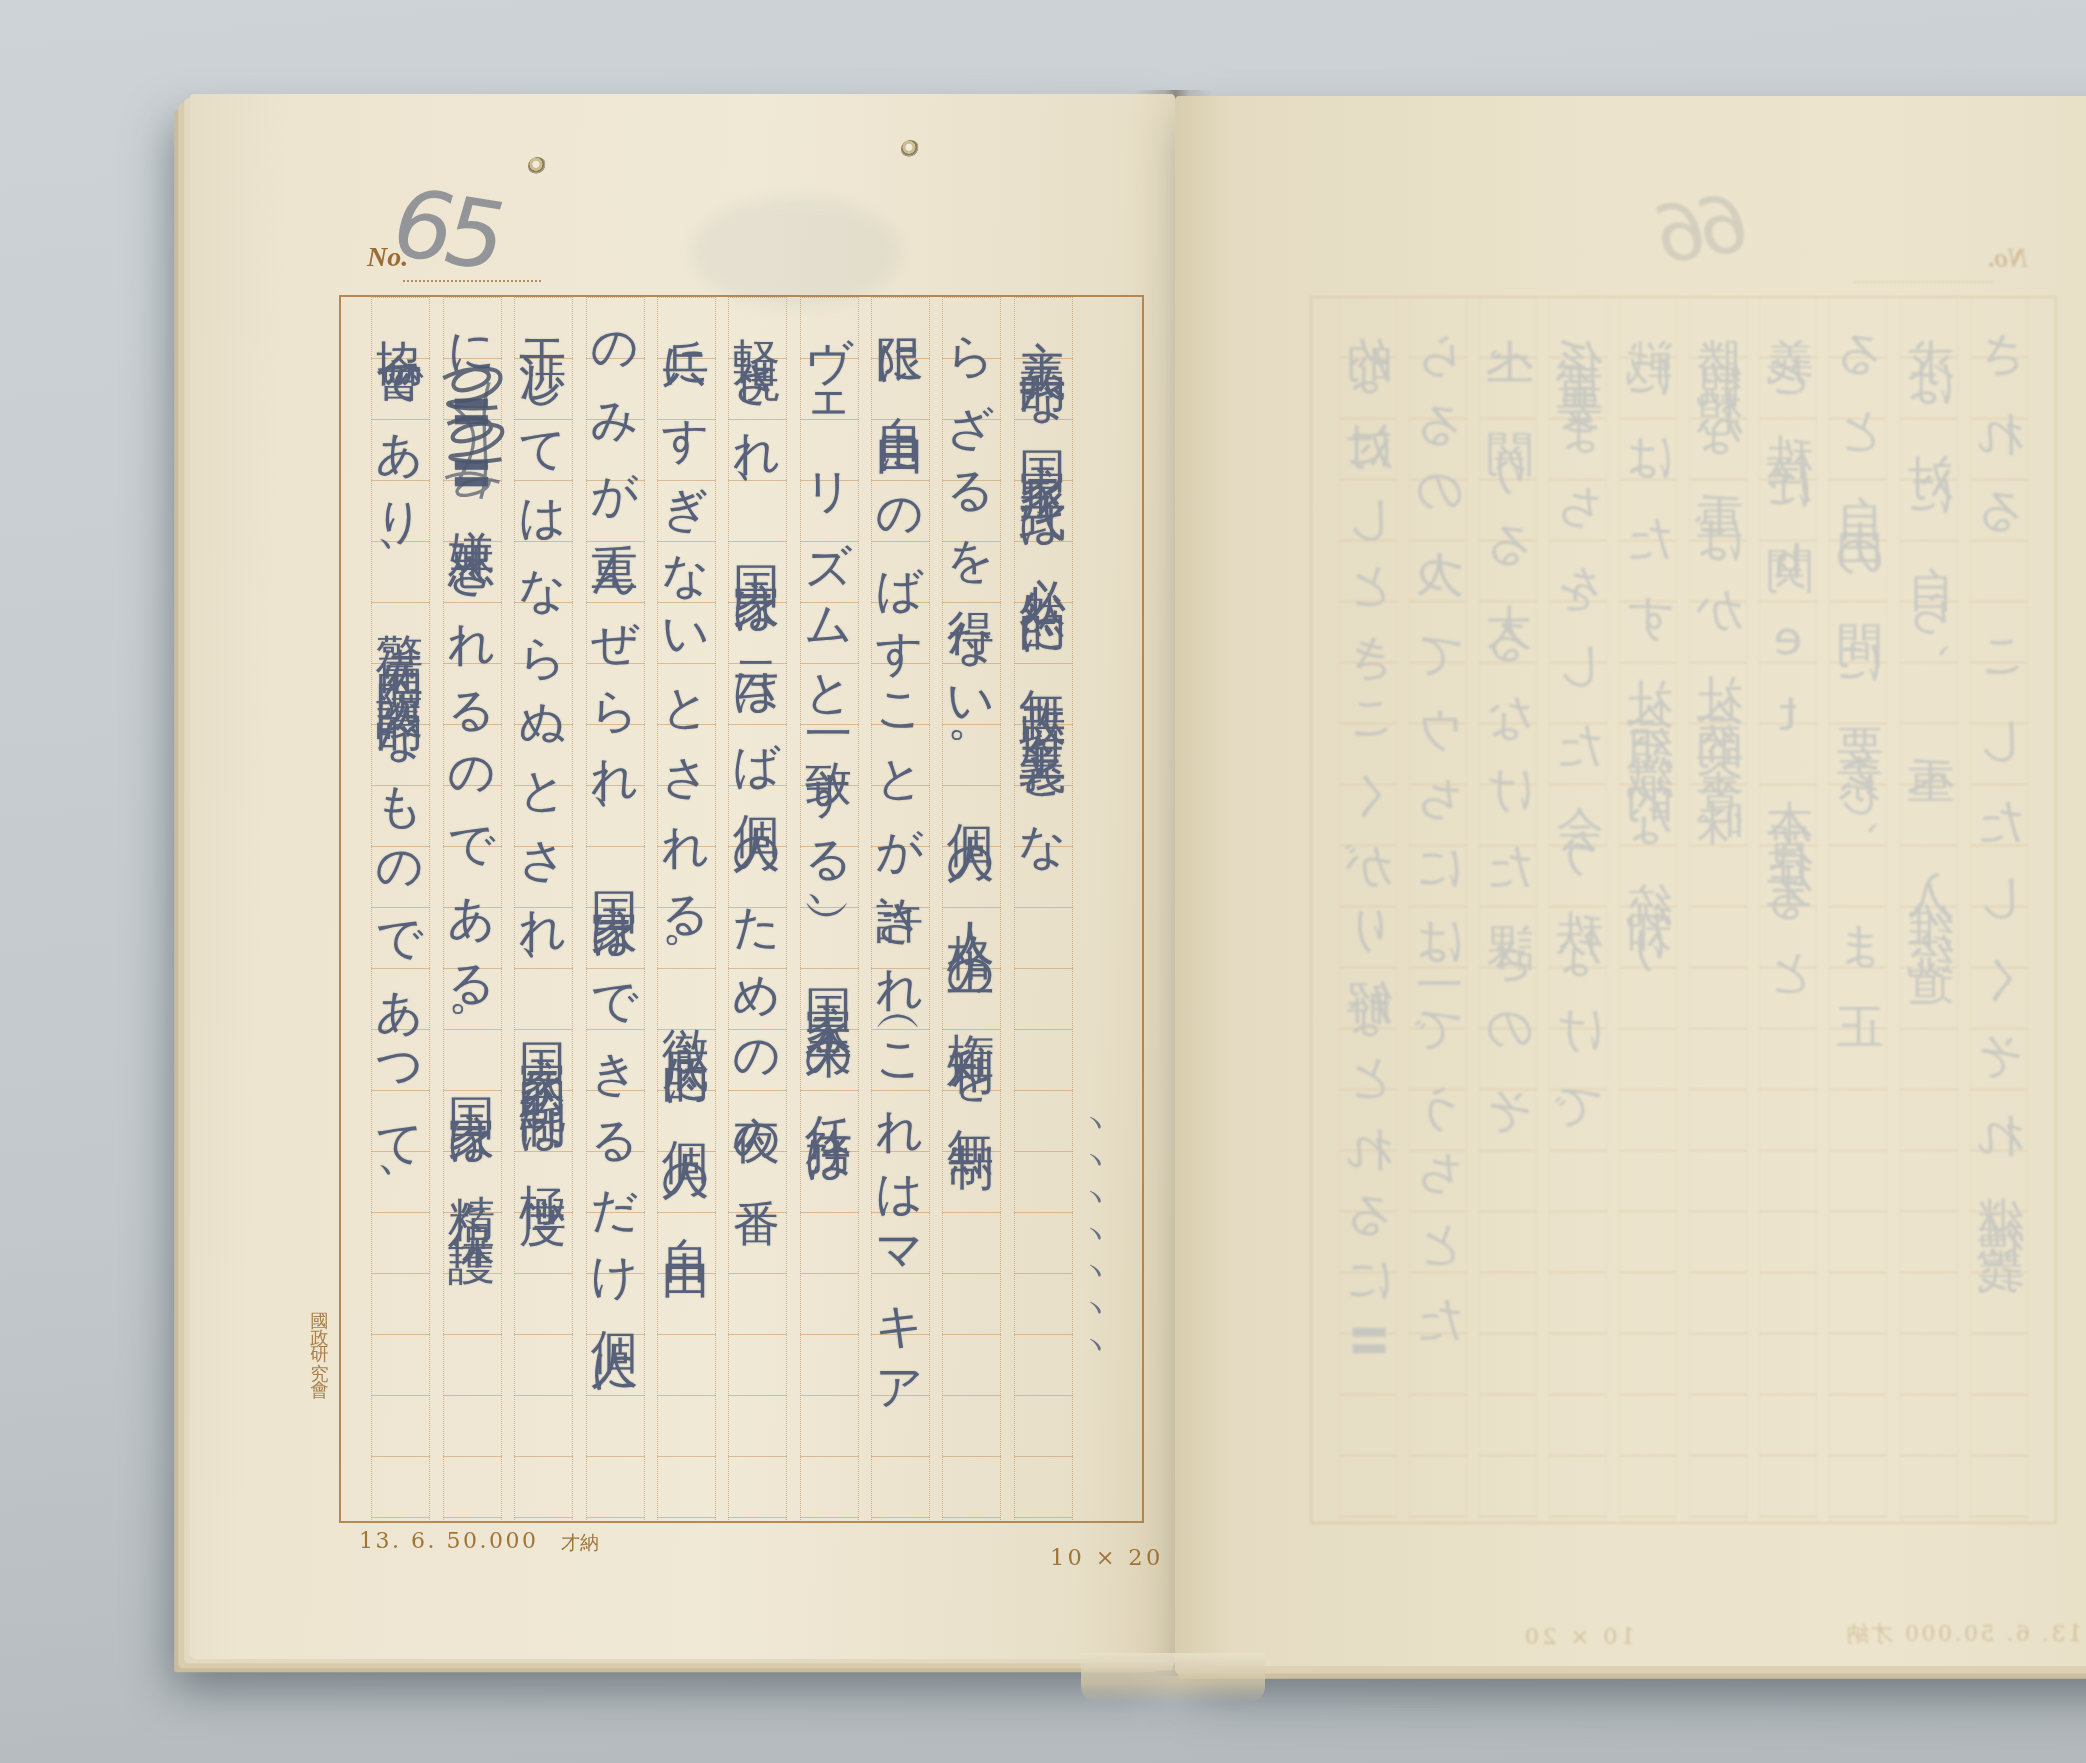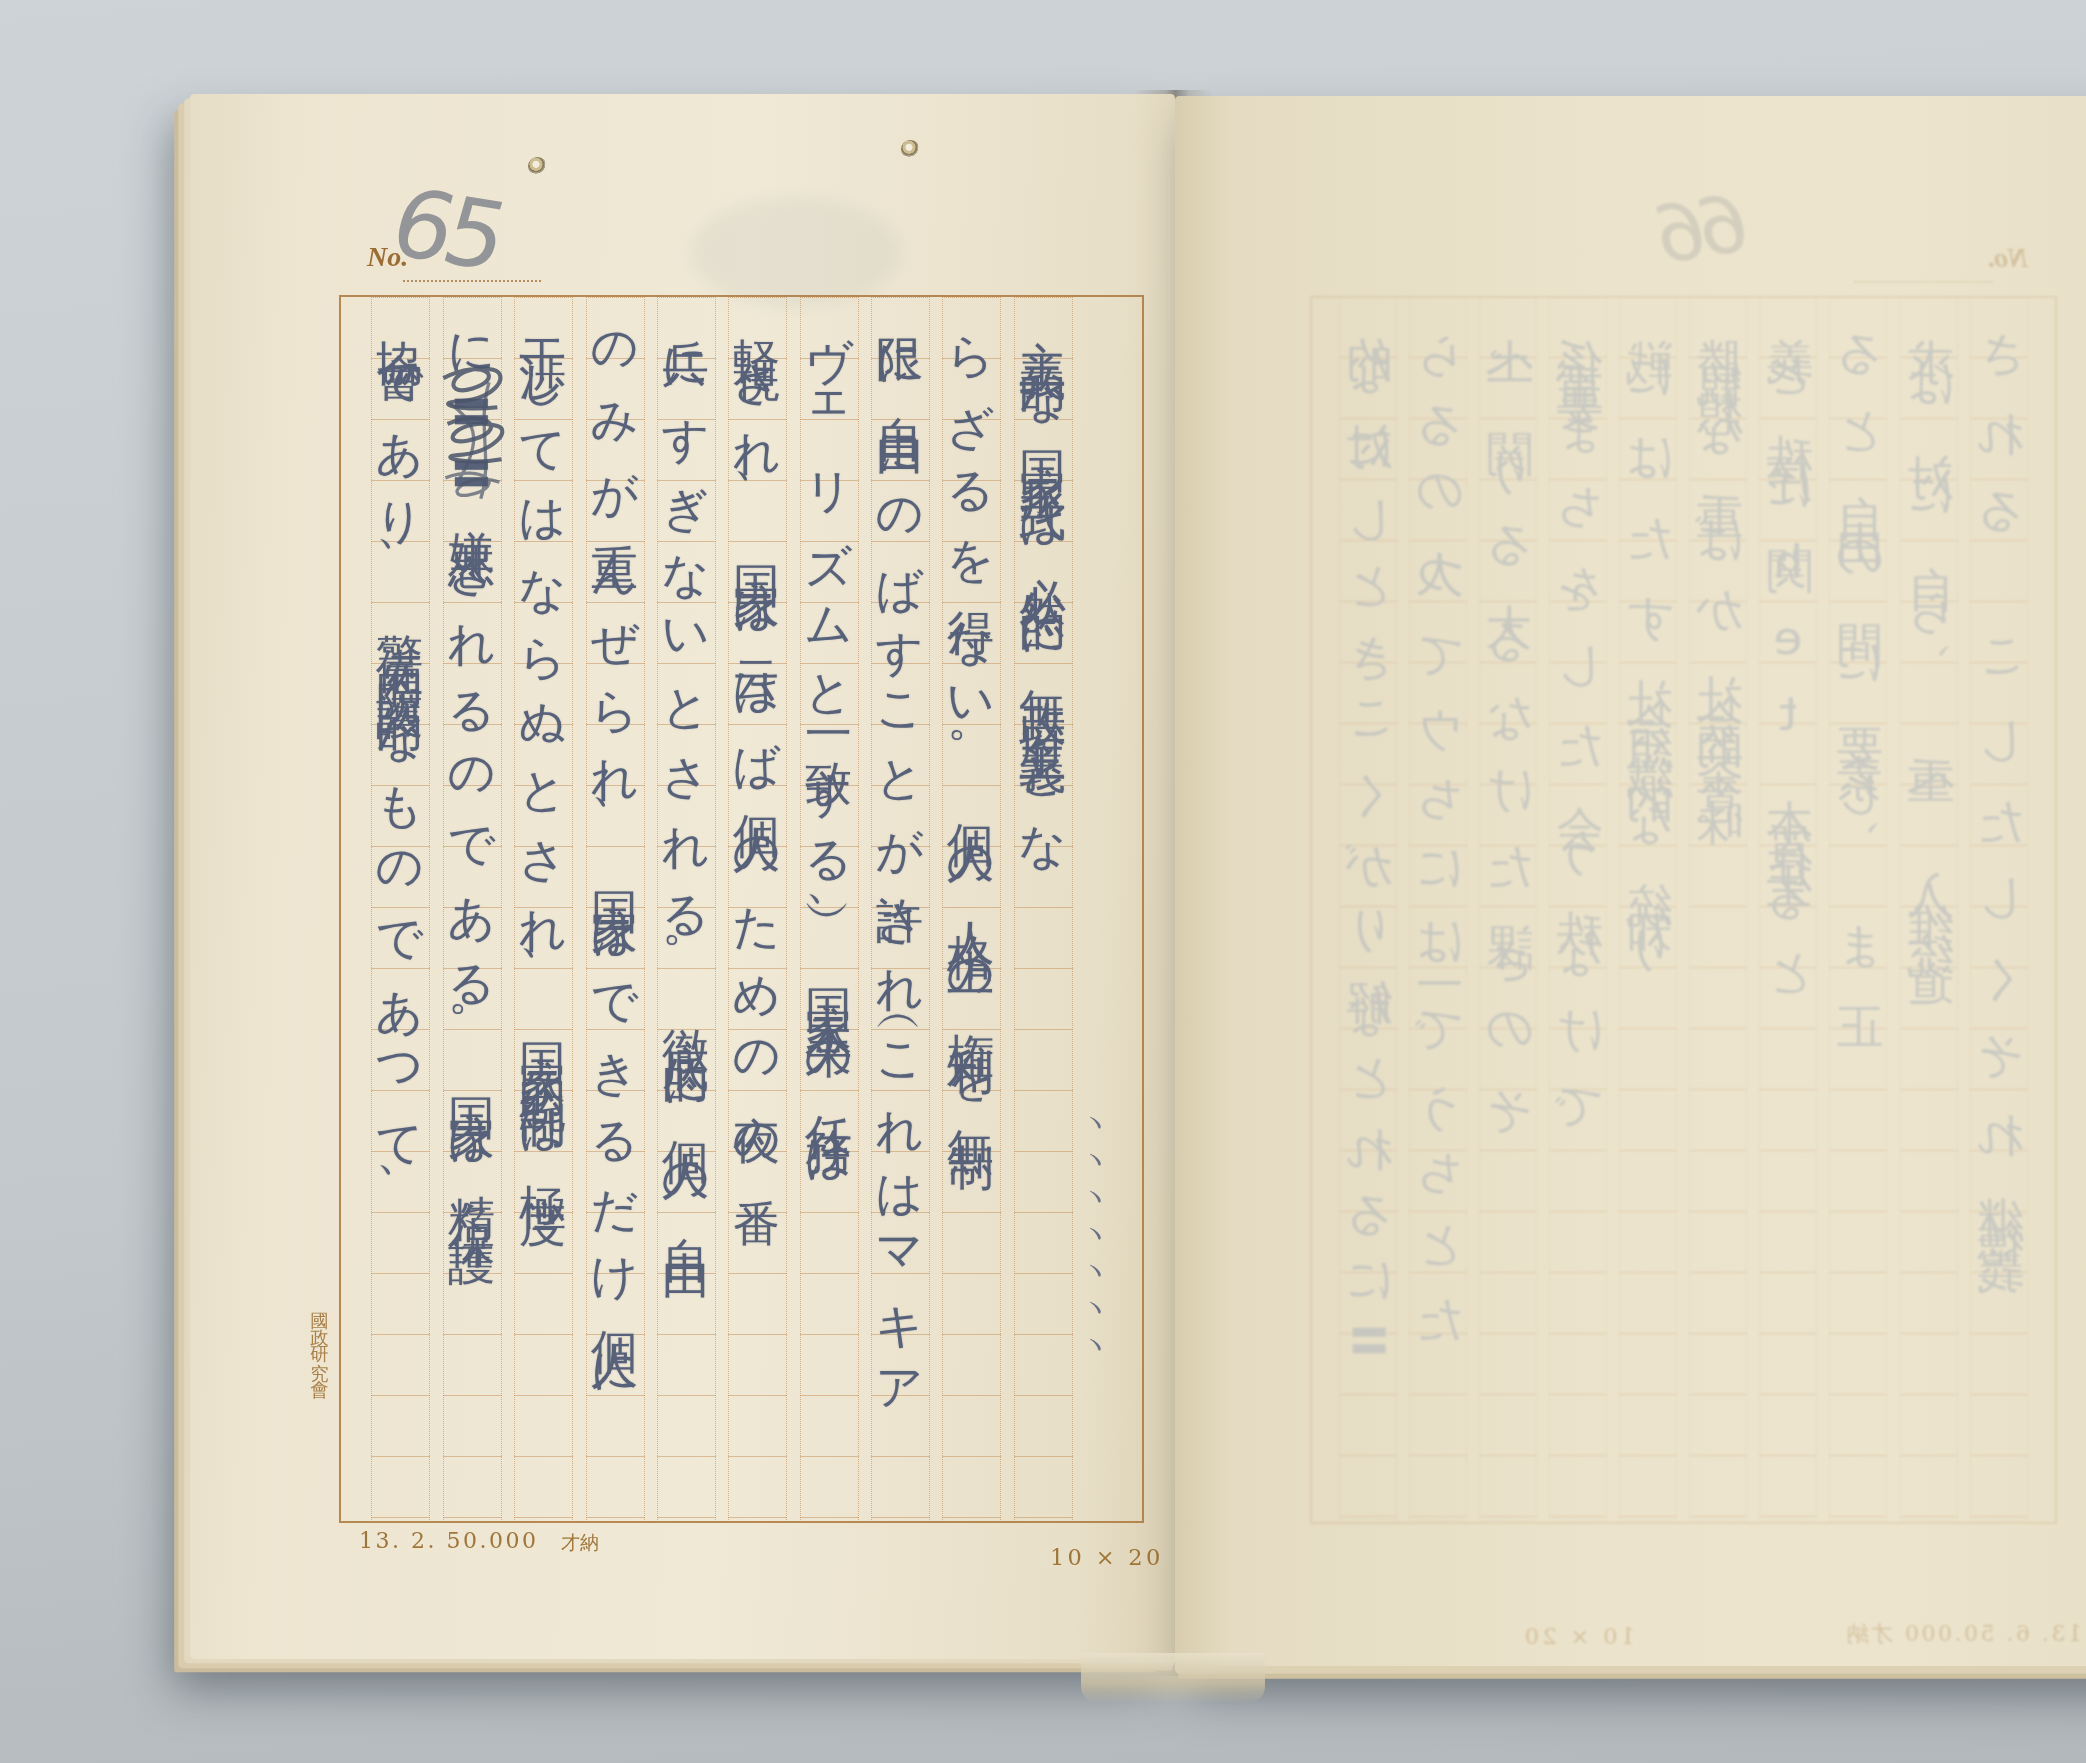--- a/index.html
+++ b/index.html
@@ -113,21 +113,21 @@
     </div>
 
   <div class="bouten">ヽヽヽヽヽヽヽ</div>
 
   <svg class="scribble" width="79" height="175" viewBox="0 0 190 420">
     <path d="M20,60 C120,10 170,60 90,85 C10,110 40,20 140,40 C180,50 150,110 60,115 C-10,120 60,140 150,130" fill="none" stroke="#49536a" stroke-width="10" opacity="0.85"></path>
     <path d="M30,170 C130,130 180,190 80,210 C0,225 60,150 150,175 C185,185 140,240 55,245 C0,250 80,270 160,255" fill="none" stroke="#49536a" stroke-width="10" opacity="0.85"></path>
     <path d="M25,300 C115,265 175,320 85,340 C15,355 70,280 155,310 M35,120 C90,160 120,200 60,300 M130,70 C100,170 140,260 110,350" fill="none" stroke="#4e586c" stroke-width="8" opacity="0.7"></path>
   </svg>
 
-  <div class="footer-left">13. 2. 50.000</div>
+  <div class="footer-left">13. 6. 50.000</div>
   <div class="footer-mark">才納</div>
   <div class="footer-right">10 × 20</div>
   <div class="margin-pub">國政研究會</div>
 
   <div class="page page-right"></div>
 
   <div class="mirror">
     <div class="grid-frame"></div>
     <div class="no-label">No.</div>
     <div class="no-dots"></div>

